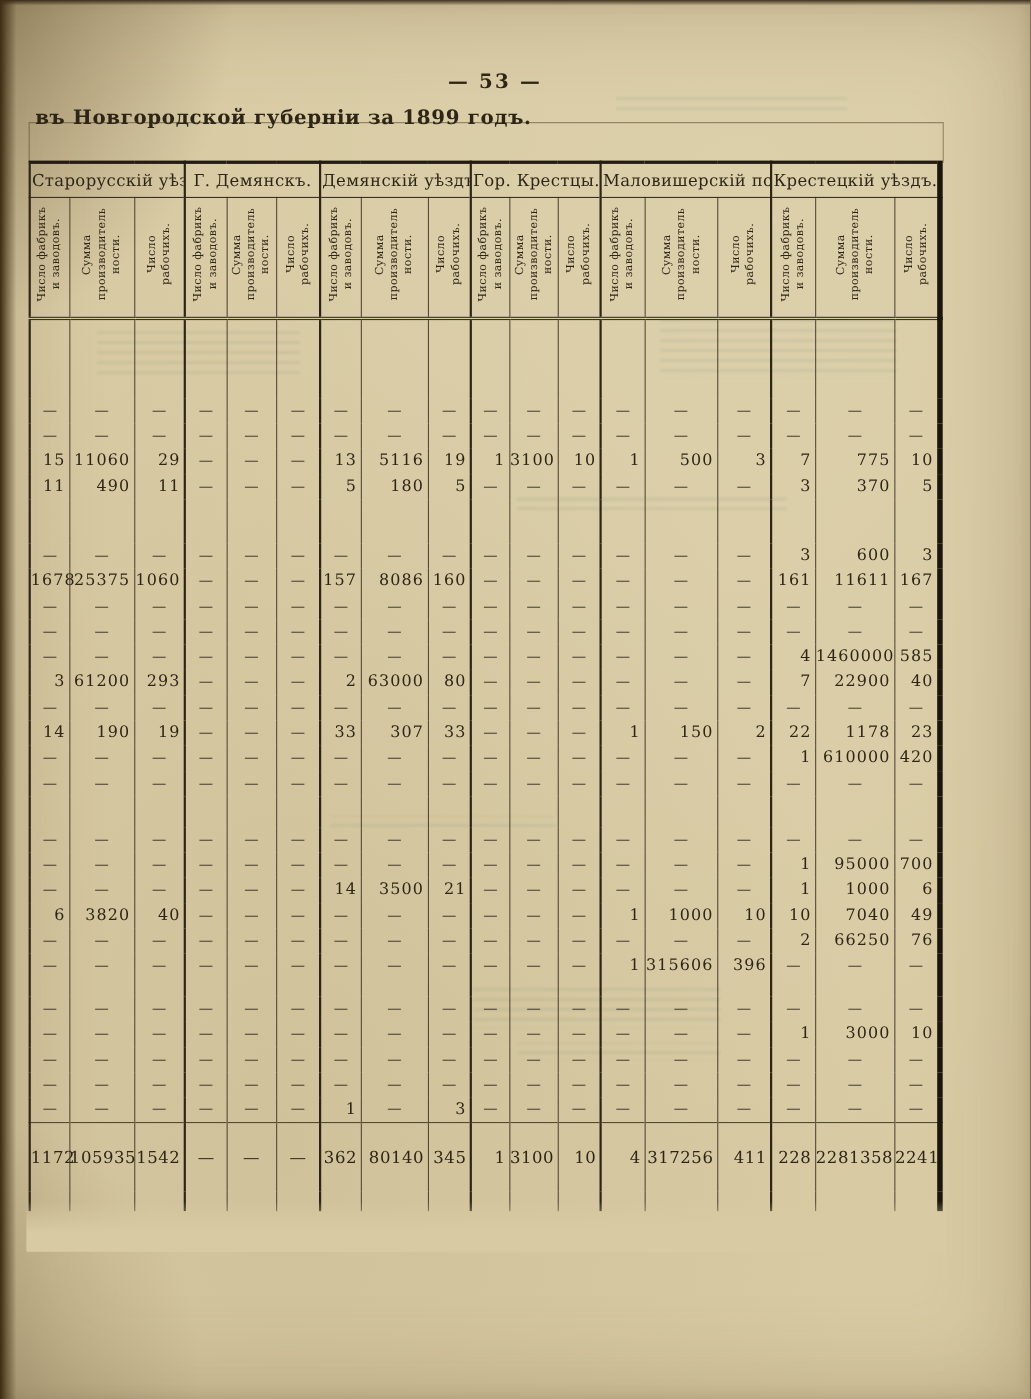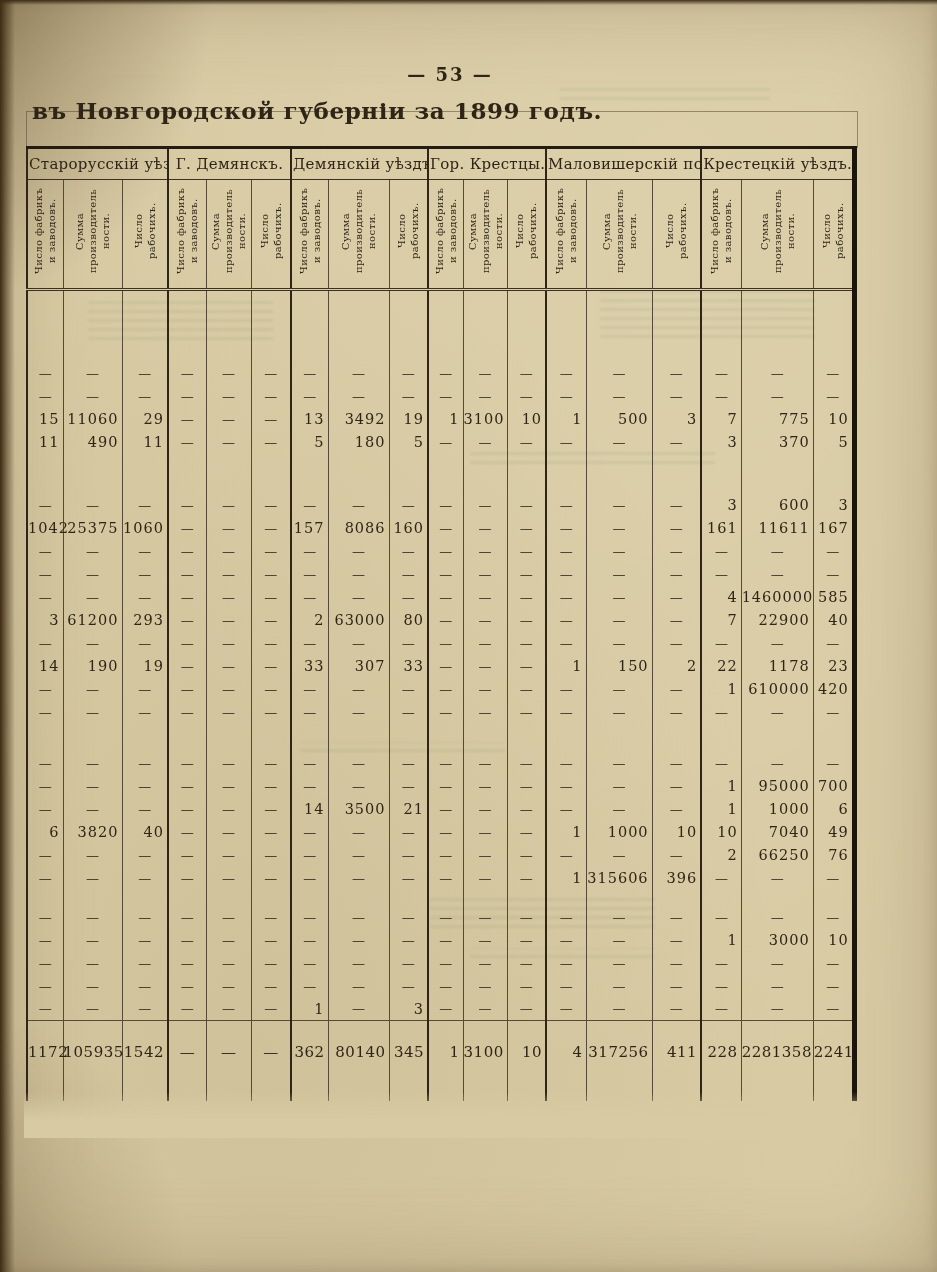--- a/index.html
+++ b/index.html
@@ -14,21 +14,21 @@
     box-shadow: inset 0 0 90px rgba(96,74,40,.30), inset 0 0 14px rgba(96,74,40,.22);
     font-family:"DejaVu Serif","Liberation Serif",serif;
     color:#2e2517;
   }
   .edge-top{position:absolute;left:0;top:0;width:100%;height:5px;
     background:linear-gradient(180deg, rgba(43,30,14,.85), rgba(43,30,14,0));}
   .edge-left{position:absolute;left:0;top:0;width:15px;height:100%;
     background:linear-gradient(90deg,#3e2c13 0%, rgba(62,44,19,.55) 40%, rgba(62,44,19,0) 100%);}
   .page-number{position:absolute;top:64px;left:0;width:900px;text-align:center;
     font-size:18px;font-weight:bold;letter-spacing:2px;}
-  .title{position:absolute;top:97px;left:32px;font-size:23px;font-weight:bold;
+  .title{position:absolute;top:97px;left:32px;font-size:18px;font-weight:bold;
     letter-spacing:.6px;z-index:3;text-align:center;}
   .table-frame{position:absolute;left:26px;top:111px;width:830px;height:36px;
     border:1px solid rgba(80,62,38,.5);border-bottom:none;z-index:1;}
   table.stats{position:absolute;left:26px;top:146px;border-collapse:collapse;
     table-layout:fixed;width:830px;z-index:2;
     border-top:3px solid #241c12;border-left:2px solid #2e2619;border-right:5px solid #1c150c;}
   th,td{border-left:1px solid #554a38;padding:0;vertical-align:middle;}
   .g-start{border-left:2px solid #2e2517;}
   th.ghead{height:26px;font-size:15px;font-weight:normal;letter-spacing:.3px;
     border-bottom:1px solid #3a3123;padding:2px 1px;white-space:nowrap;overflow:hidden;}
@@ -179,21 +179,21 @@
           <td class="dash">—</td>
         </tr>
         <tr style="height: 23px; padding-left: 31px;">
           <td class="num">15</td>
           <td class="num">11060</td>
           <td class="num">29</td>
           <td class="dash g-start">—</td>
           <td class="dash">—</td>
           <td class="dash">—</td>
           <td class="num g-start">13</td>
-          <td class="num">3492</td>
+          <td class="num">5116</td>
           <td class="num">19</td>
           <td class="num g-start">1</td>
           <td class="num">3100</td>
           <td class="num">10</td>
           <td class="num g-start">1</td>
           <td class="num">500</td>
           <td class="num">3</td>
           <td class="num g-start">7</td>
           <td class="num">775</td>
           <td class="num">10</td>
@@ -252,21 +252,21 @@
           <td class="dash">—</td>
           <td class="dash">—</td>
           <td class="dash g-start">—</td>
           <td class="dash">—</td>
           <td class="dash">—</td>
           <td class="num g-start">3</td>
           <td class="num">600</td>
           <td class="num">3</td>
         </tr>
         <tr style="height: 23px;">
-          <td class="num">1042</td>
+          <td class="num">1678</td>
           <td class="num">25375</td>
           <td class="num">1060</td>
           <td class="dash g-start">—</td>
           <td class="dash">—</td>
           <td class="dash">—</td>
           <td class="num g-start">157</td>
           <td class="num">8086</td>
           <td class="num">160</td>
           <td class="dash g-start">—</td>
           <td class="dash">—</td>

